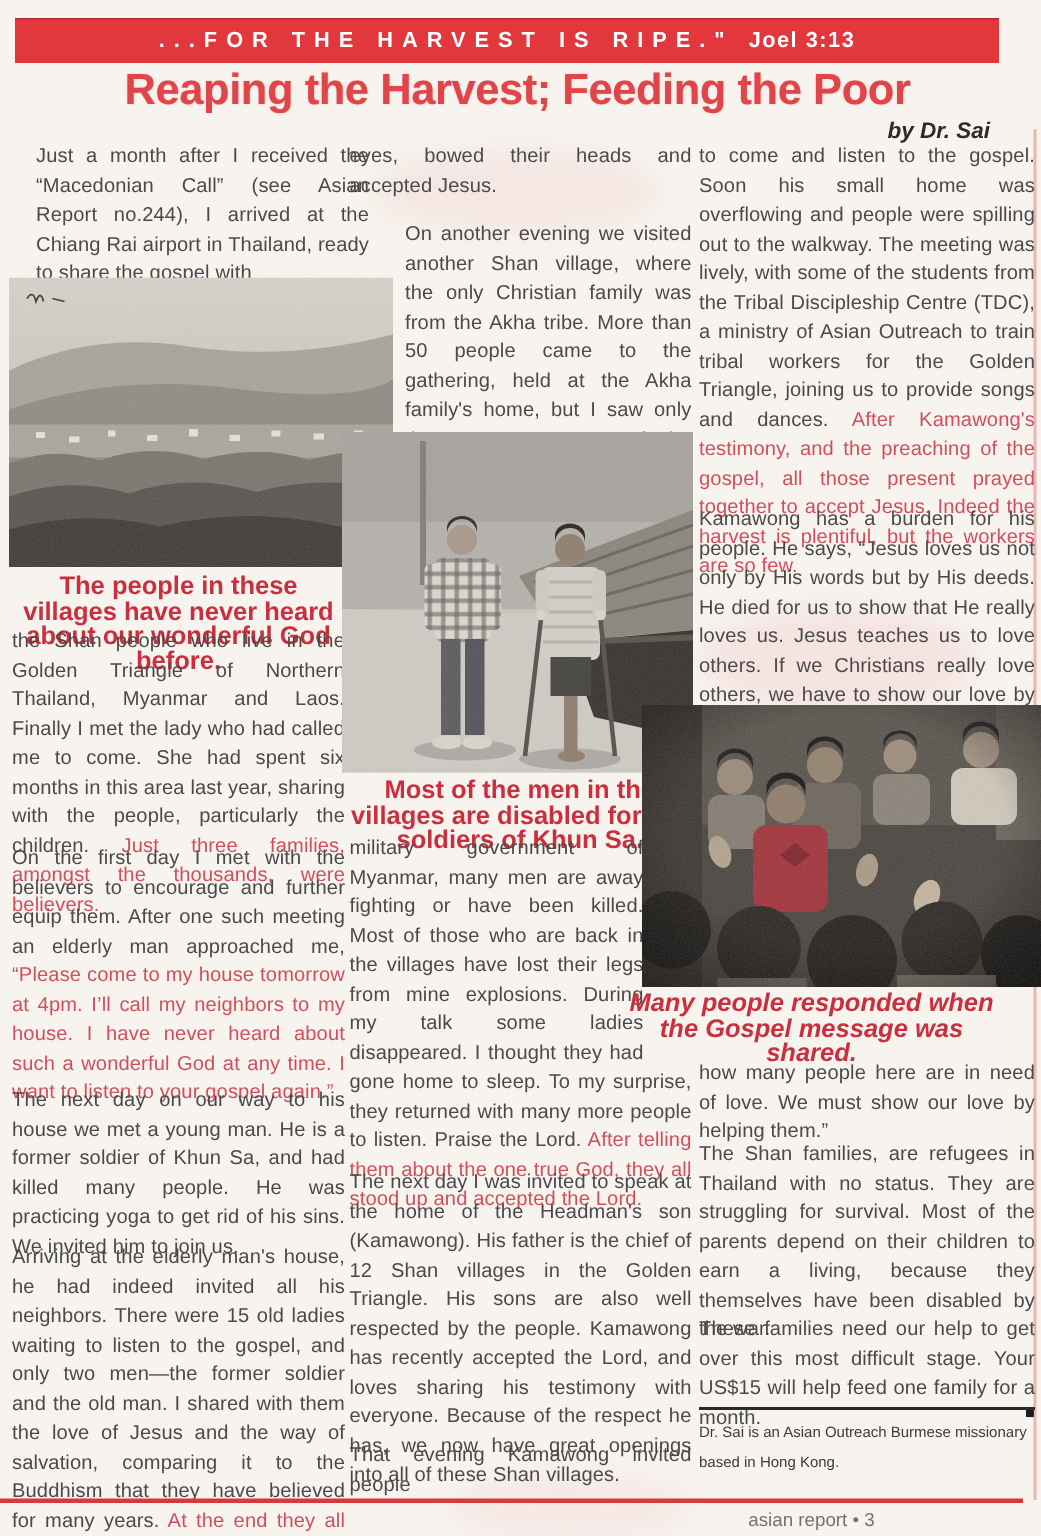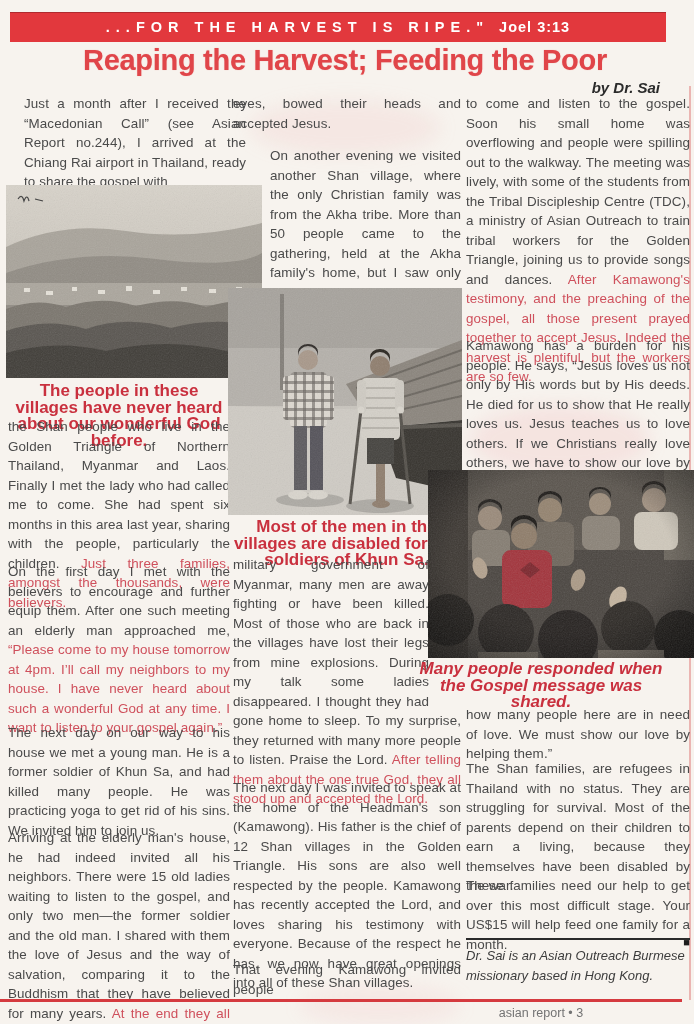--- a/index.html
+++ b/index.html
@@ -11,21 +11,21 @@
   .caption{margin:0;font-weight:bold;color:#c9303e;font-size:17px;line-height:16.5px;text-align:center;}
   .banner{background:#e2383d;box-shadow:0 1px 0 #b02a2e inset;display:flex;align-items:center;justify-content:center;}
   .banner .main{color:#fff;font-weight:bold;font-size:14.5px;letter-spacing:6px;}
   .banner .ref{color:#fff;font-weight:bold;font-size:14.5px;letter-spacing:1px;margin-left:10px;}
   .title{margin:0;text-align:center;color:#e04549;font-weight:bold;font-size:29px;letter-spacing:-.3px;
          text-shadow:0 0 1px rgba(224,69,73,.4);}
   .byline{font-style:italic;font-weight:bold;font-size:15px;color:#2b2b2b;}
   .cutout-l{float:left;width:37px;height:133px;margin-top:19px;}
   .cutout-r{float:right;width:32px;height:150px;}
   .endmark{position:absolute;right:0;bottom:2px;color:#1d1d1d;font-size:11px;}
-  .credit{margin:0;font-style:italic;font-size:13px;line-height:19.5px;color:#3c3c3c;text-align:left;}
+  .credit{margin:0;font-size:10px;line-height:19.5px;color:#3c3c3c;text-align:left;}
   .rule-black{background:#2a2a2a;}
   .rule-red{background:#d53a3f;}
   .footer{font-size:12.5px;color:#737373;text-align:center;}
   .ghost{border-radius:50%;filter:blur(9px);pointer-events:none;}
   svg.photo{display:block;}
 </style>
 </head>
 <body>
 
 <div class="page">

